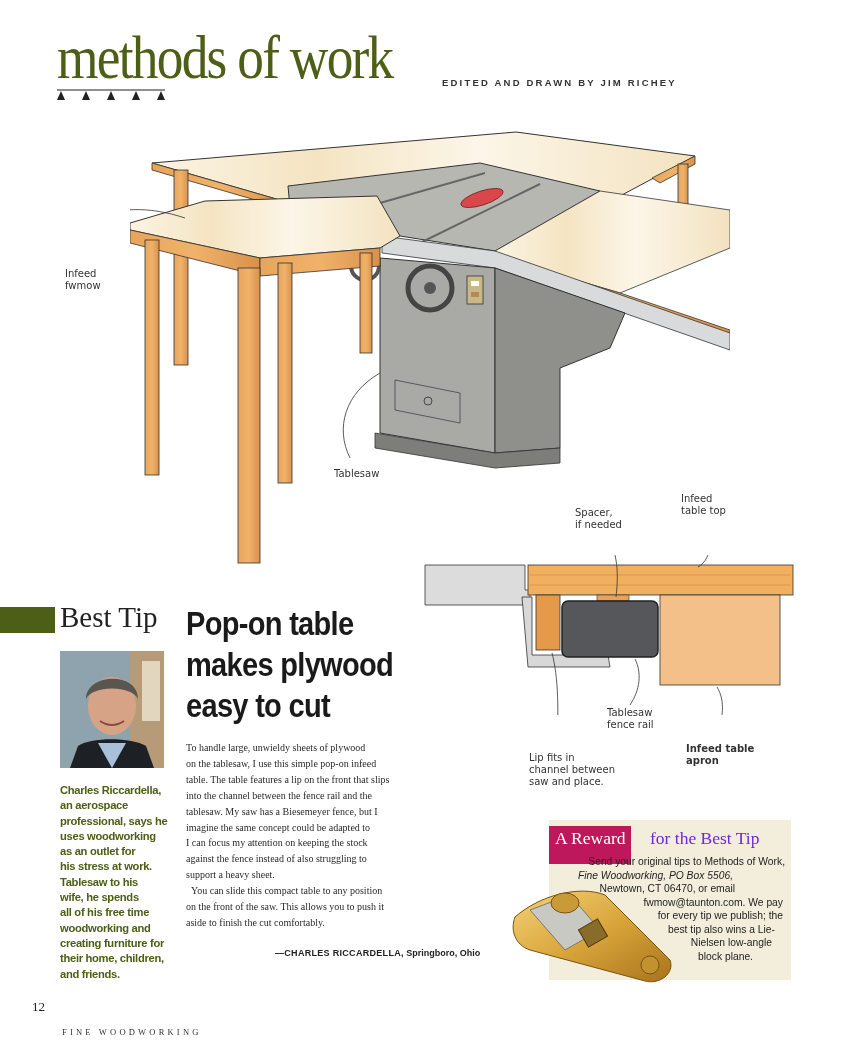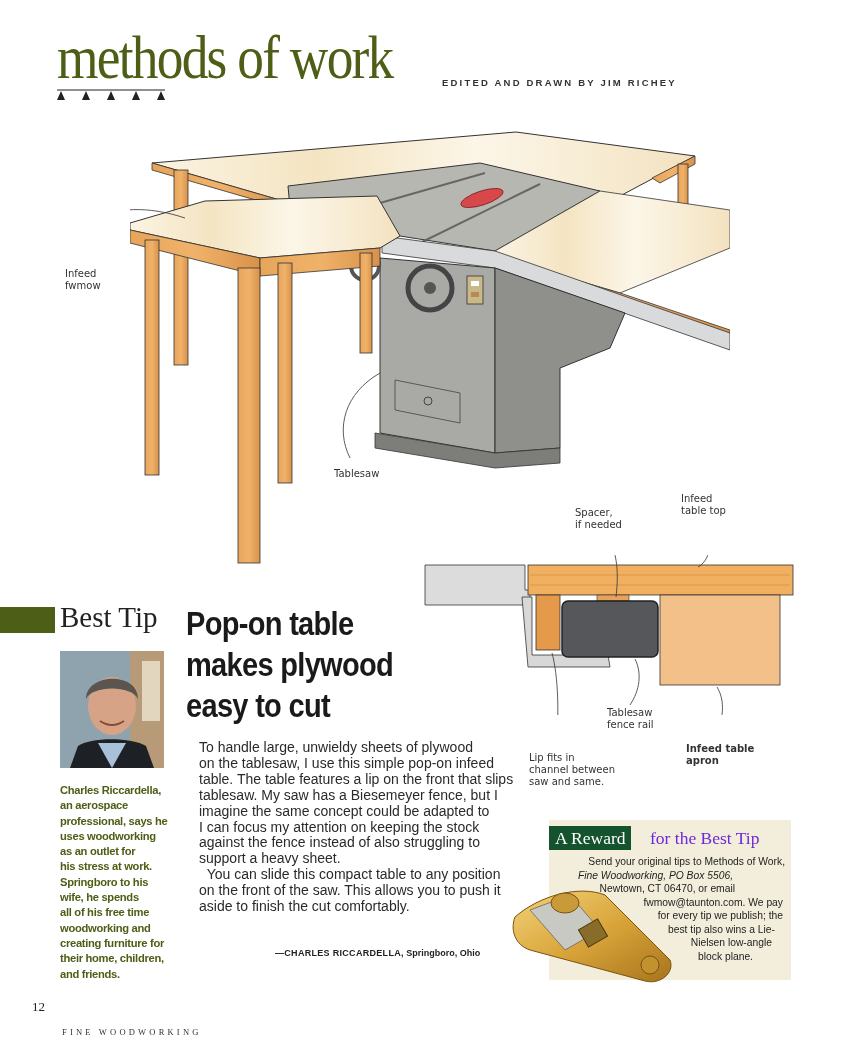--- a/index.html
+++ b/index.html
@@ -40,34 +40,34 @@
     .photo { position: absolute; left: 60px; top: 651px; width: 104px; height: 117px; overflow: hidden; background: #7b8a90; }
 
     .bio {
       position: absolute; left: 60px; top: 777px; width: 120px;
       font-family: "Liberation Sans", sans-serif; font-weight: bold;
       font-size: 11.2px; line-height: 15.3px; color: #4d5e16; letter-spacing: -0.3px; margin-top: 6px;
     }
     .bio span { display: block; white-space: nowrap; }
 
     .body-text {
-      position: absolute; left: 199px; top: 740px; width: 300px;
-      font-family: Liberation Sans, sans-serif; font-size: 14px; line-height: 15.9px; color: #2a2a2a;
+      position: absolute; left: 186px; top: 740px; width: 300px;
+      font-family: Liberation Serif, serif; font-size: 10px; line-height: 15.9px; color: #2a2a2a;
     }
     .body-text span { display: block; white-space: nowrap; }
     .byline {
       position: absolute; left: 275px; top: 948px; width: 202px; text-align: right;
       font-family: "Liberation Sans", sans-serif; font-size: 9px; font-weight: bold; color: #222;
       letter-spacing: 0.3px; white-space: nowrap;
     }
 
     .reward-box { position: absolute; left: 549px; top: 820px; width: 242px; height: 160px; background: #f3eedb; }
     .reward-tag {
-      position: absolute; left: 549px; top: 826px; padding: 0 6px; height: 24px;
-      background: #14532d; color: #fff; font-family: "Liberation Serif", serif; font-size: 17.5px; line-height: 24px;
+      position: absolute; left: 549px; top: 826px; padding: 0 6px; height: 38px;
+      background: #be185d; color: #fff; font-family: "Liberation Serif", serif; font-size: 17.5px; line-height: 24px;
     }
     .reward-title2 {
       position: absolute; left: 650px; top: 826px;
       font-family: "Liberation Serif", serif; font-size: 17.5px; line-height: 24px; color: #6d28d9;
     }
     .reward-text {
       position: absolute; top: 855px; left: 570px; width: 225px;
       font-family: "Liberation Sans", sans-serif; font-size: 10.3px; line-height: 13.5px; color: #222;
     }
     .reward-text span { display: block; white-space: nowrap; text-align: right; }
@@ -189,21 +189,21 @@
   <div>Infeed</div>
   <div>table top</div>
 </div>
 <div class="callout" style="left:607px;top:707px;">
   <div>Tablesaw</div>
   <div>fence rail</div>
 </div>
 <div class="callout" style="left:529px;top:752px;">
   <div>Lip fits in</div>
   <div>channel between</div>
-  <div>saw and same.</div>
+  <div>saw and place.</div>
 </div>
 <div class="callout" style="left:686px;top:743px;font-weight:bold;">
   <div>Infeed table</div>
   <div>apron</div>
 </div>
 
 <div class="best-tip-bar"></div>
 <div class="best-tip-label">Best Tip</div>
 <div class="headline">
   <div>Pop-on table</div>
@@ -222,33 +222,34 @@
   <path d="M40,70 Q52,78 64,70" stroke="#8a4a3a" stroke-width="2" fill="none"></path>
 </svg>
 
 <div class="bio">
   <span>Charles Riccardella,</span>
   <span>an aerospace</span>
   <span>professional, says he</span>
   <span>uses woodworking</span>
   <span>as an outlet for</span>
   <span>his stress at work.</span>
-  <span>Springboro to his</span>
+  <span>Tablesaw to his</span>
   <span>wife, he spends</span>
   <span>all of his free time</span>
   <span>woodworking and</span>
   <span>creating furniture for</span>
   <span>their home, children,</span>
   <span>and friends.</span>
 </div>
 
 <div class="body-text">
   <span>To handle large, unwieldy sheets of plywood</span>
   <span>on the tablesaw, I use this simple pop-on infeed</span>
   <span>table. The table features a lip on the front that slips</span>
+  <span>into the channel between the fence rail and the</span>
   <span>tablesaw. My saw has a Biesemeyer fence, but I</span>
   <span>imagine the same concept could be adapted to</span>
   <span>I can focus my attention on keeping the stock</span>
   <span>against the fence instead of also struggling to</span>
   <span>support a heavy sheet.</span>
   <span>&nbsp;&nbsp;You can slide this compact table to any position</span>
   <span>on the front of the saw. This allows you to push it</span>
   <span>aside to finish the cut comfortably.</span>
 </div>
 <div class="byline"><span>—CHARLES RICCARDELLA,</span><span style="letter-spacing:0;"> Springboro, Ohio</span></div>

